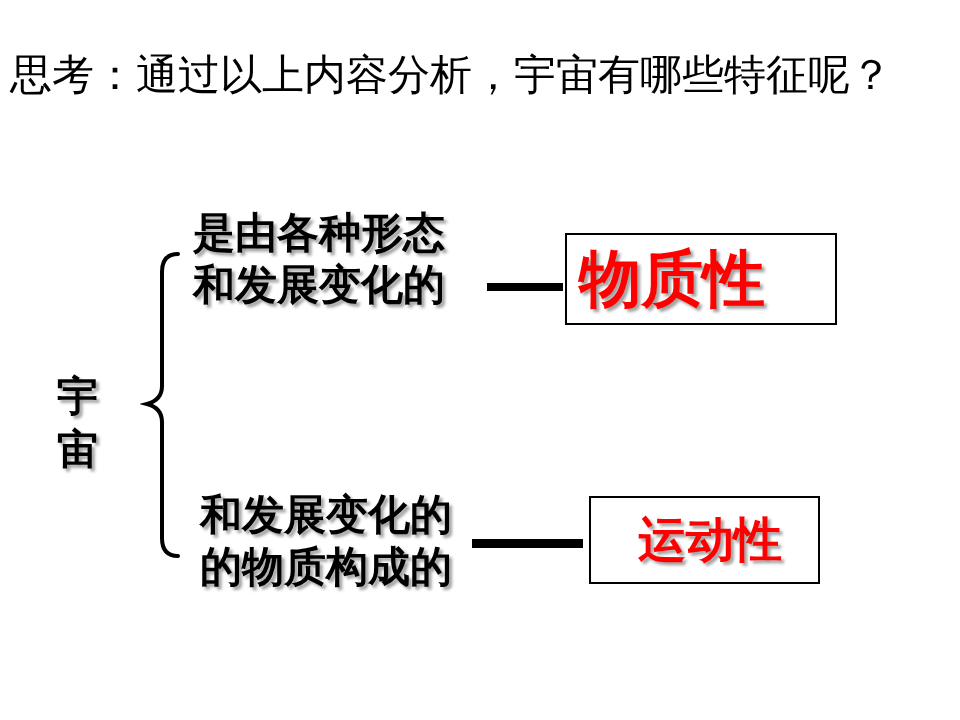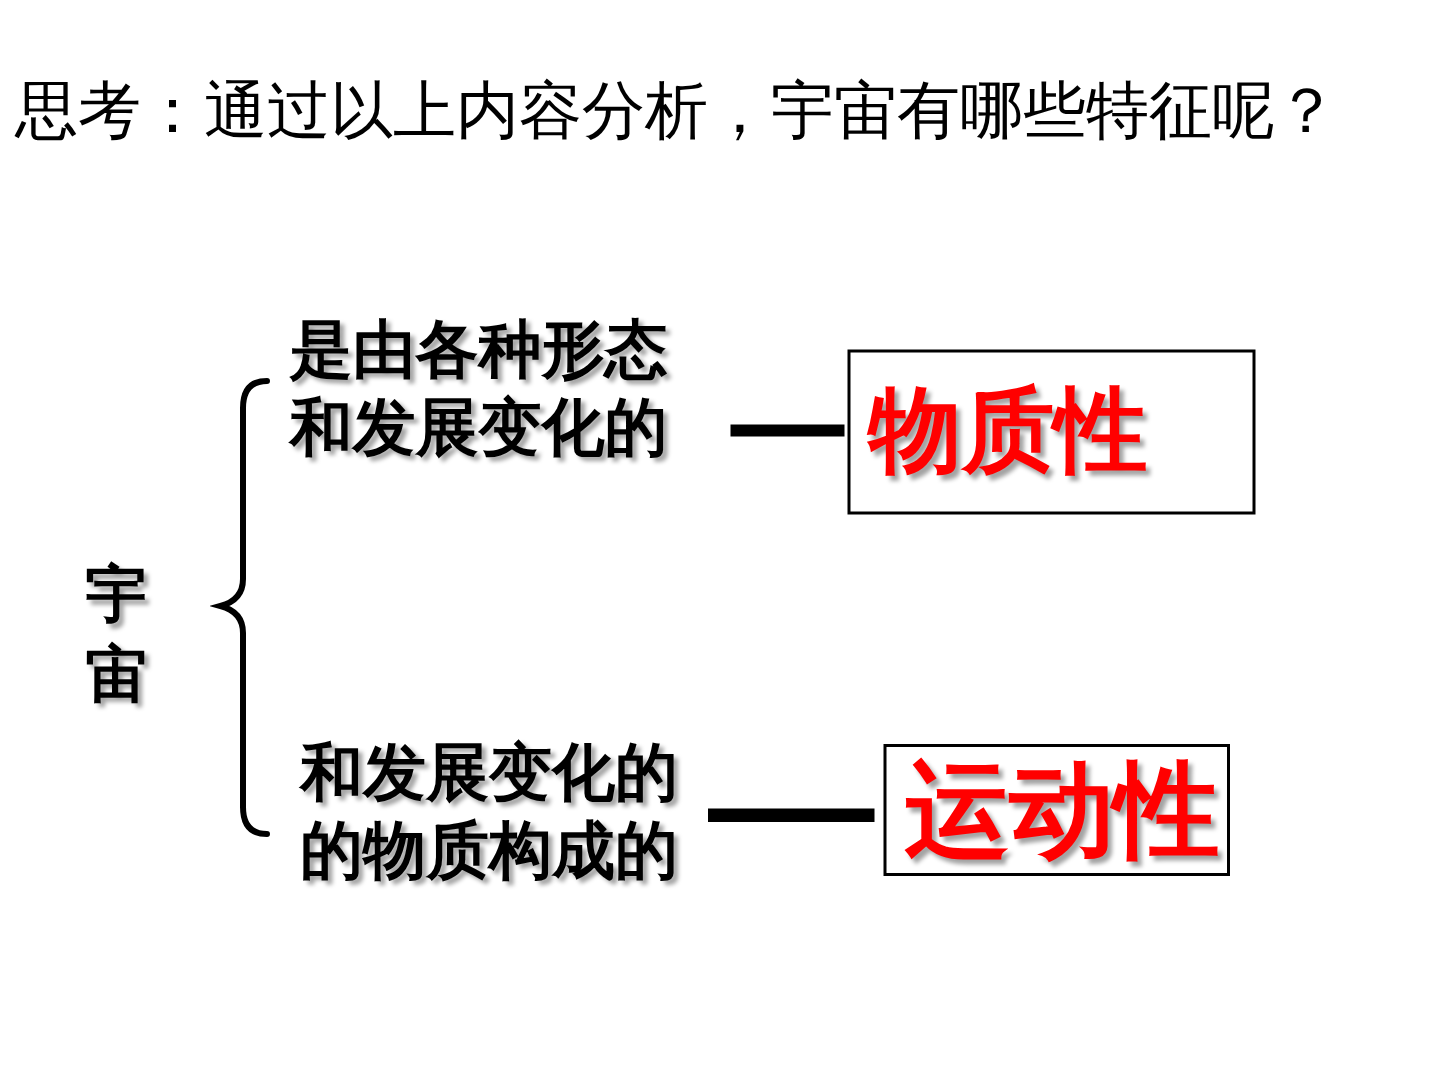--- a/index.html
+++ b/index.html
@@ -63,31 +63,31 @@
   .connector-1 { left: 487px; top: 283px; width: 76px;  height: 8px; }
   .connector-2 { left: 472px; top: 539px; width: 111px; height: 9px; }
   .result-box {
     position: absolute;
     border: 2px solid var(--ink);
     background: var(--background);
     display: flex;
     align-items: center;
     padding-left: 12px;
   }
-  .result-box-1 { left: 565px; top: 233px; width: 272px; height: 110px; }
+  .result-box-1 { left: 565px; top: 233px; width: 272px; height: 92px; }
   .result-box-2 { left: 589px; top: 496px; width: 231px; height: 88px; }
   .result-text {
     font-size: 62px;
     font-weight: bold;
     color: var(--accent-red);
     text-shadow: 3px 3px 3px var(--shadow);
     line-height: 1;
     white-space: nowrap;
   }
-  .result-box-2 .result-text { font-size: 70px; }
+  .result-box-2 .result-text { font-size: 48px; margin-left: 35px; }
 </style>
 </head>
 <body>
 
 <div class="slide">
 
   <div class="title">思考：通过以上内容分析，宇宙有哪些特征呢？</div>
 
   <div class="root-label">宇宙</div>
 

